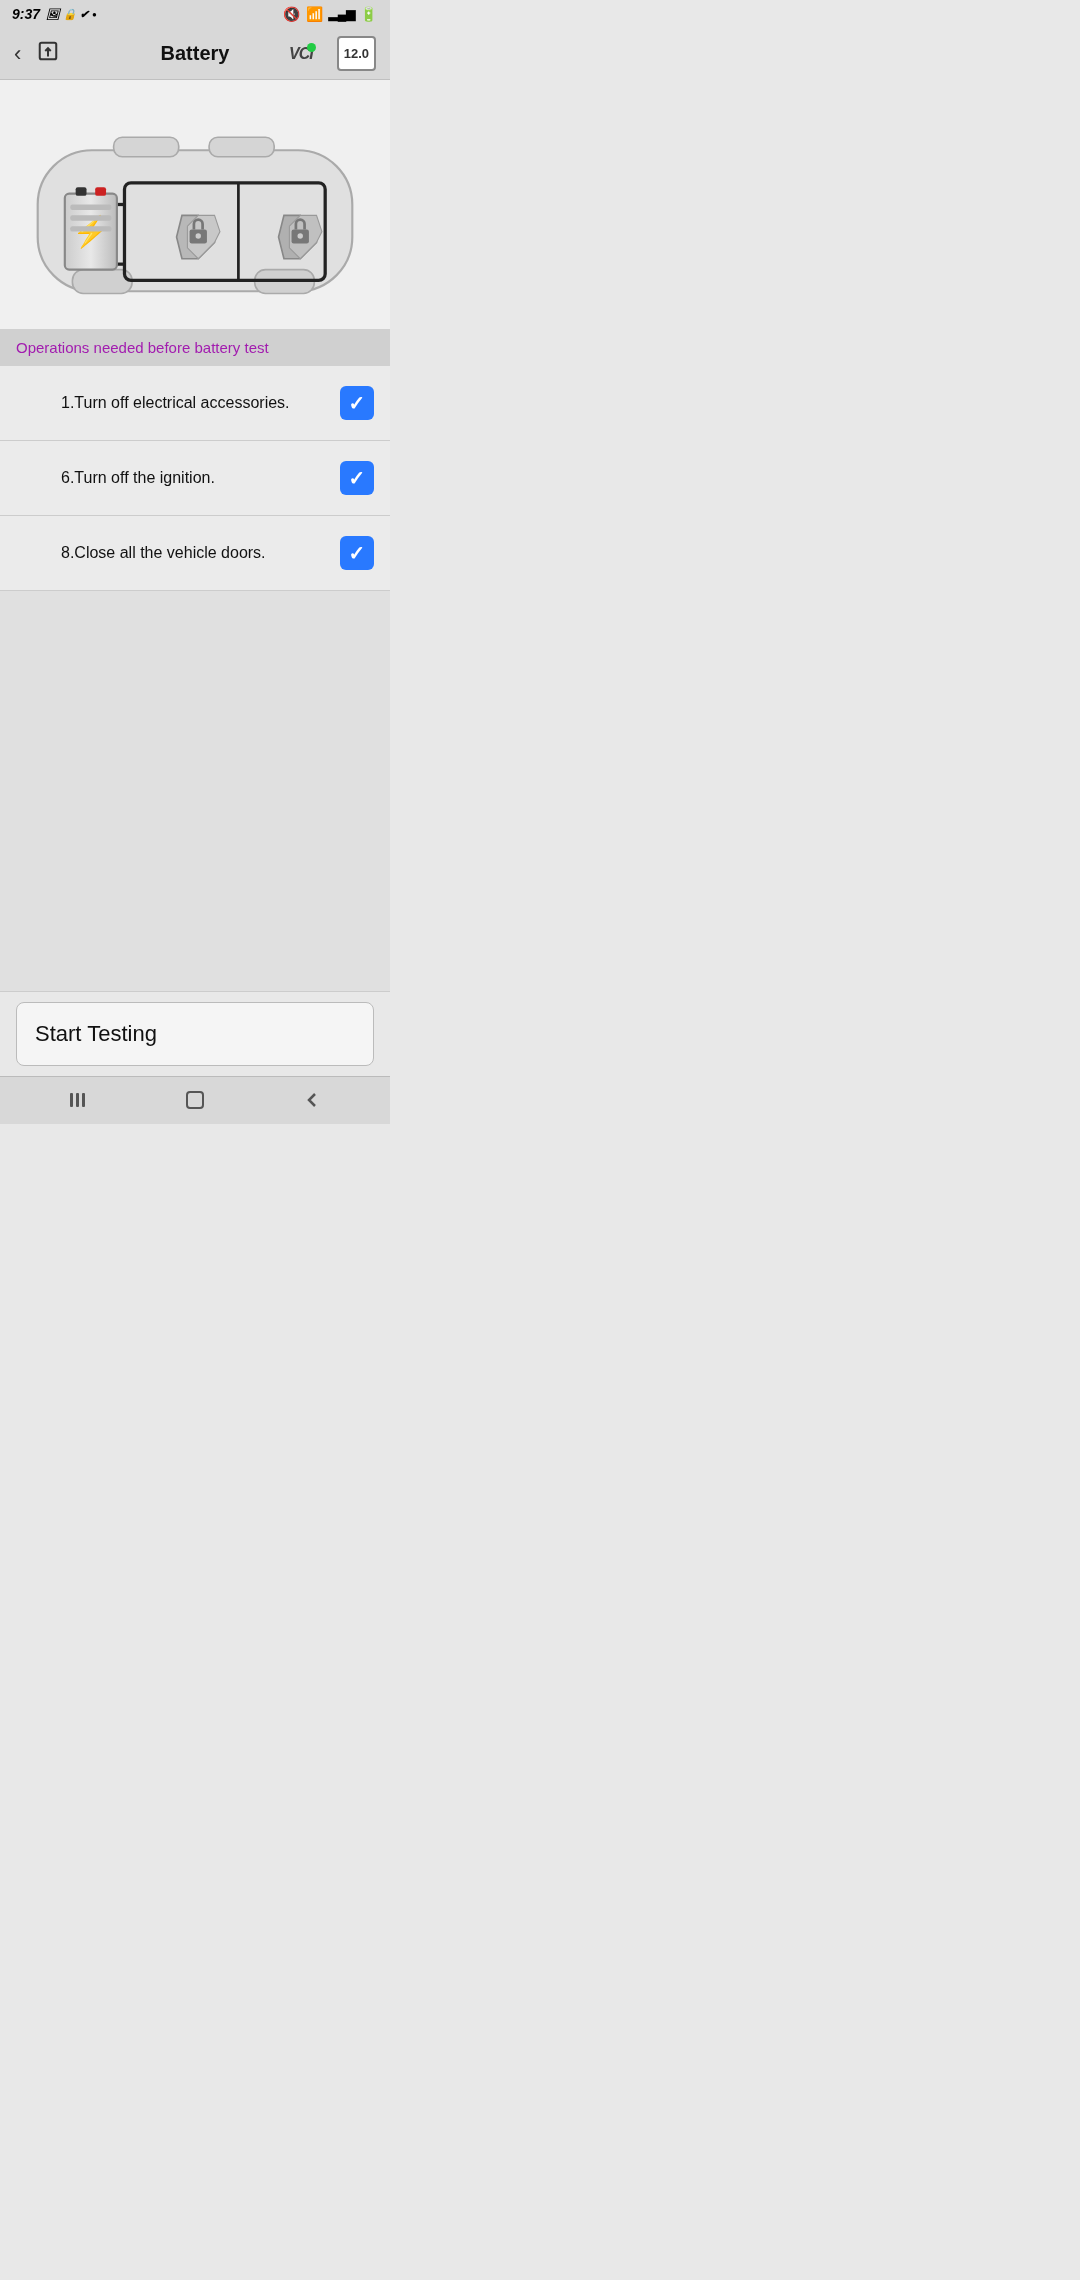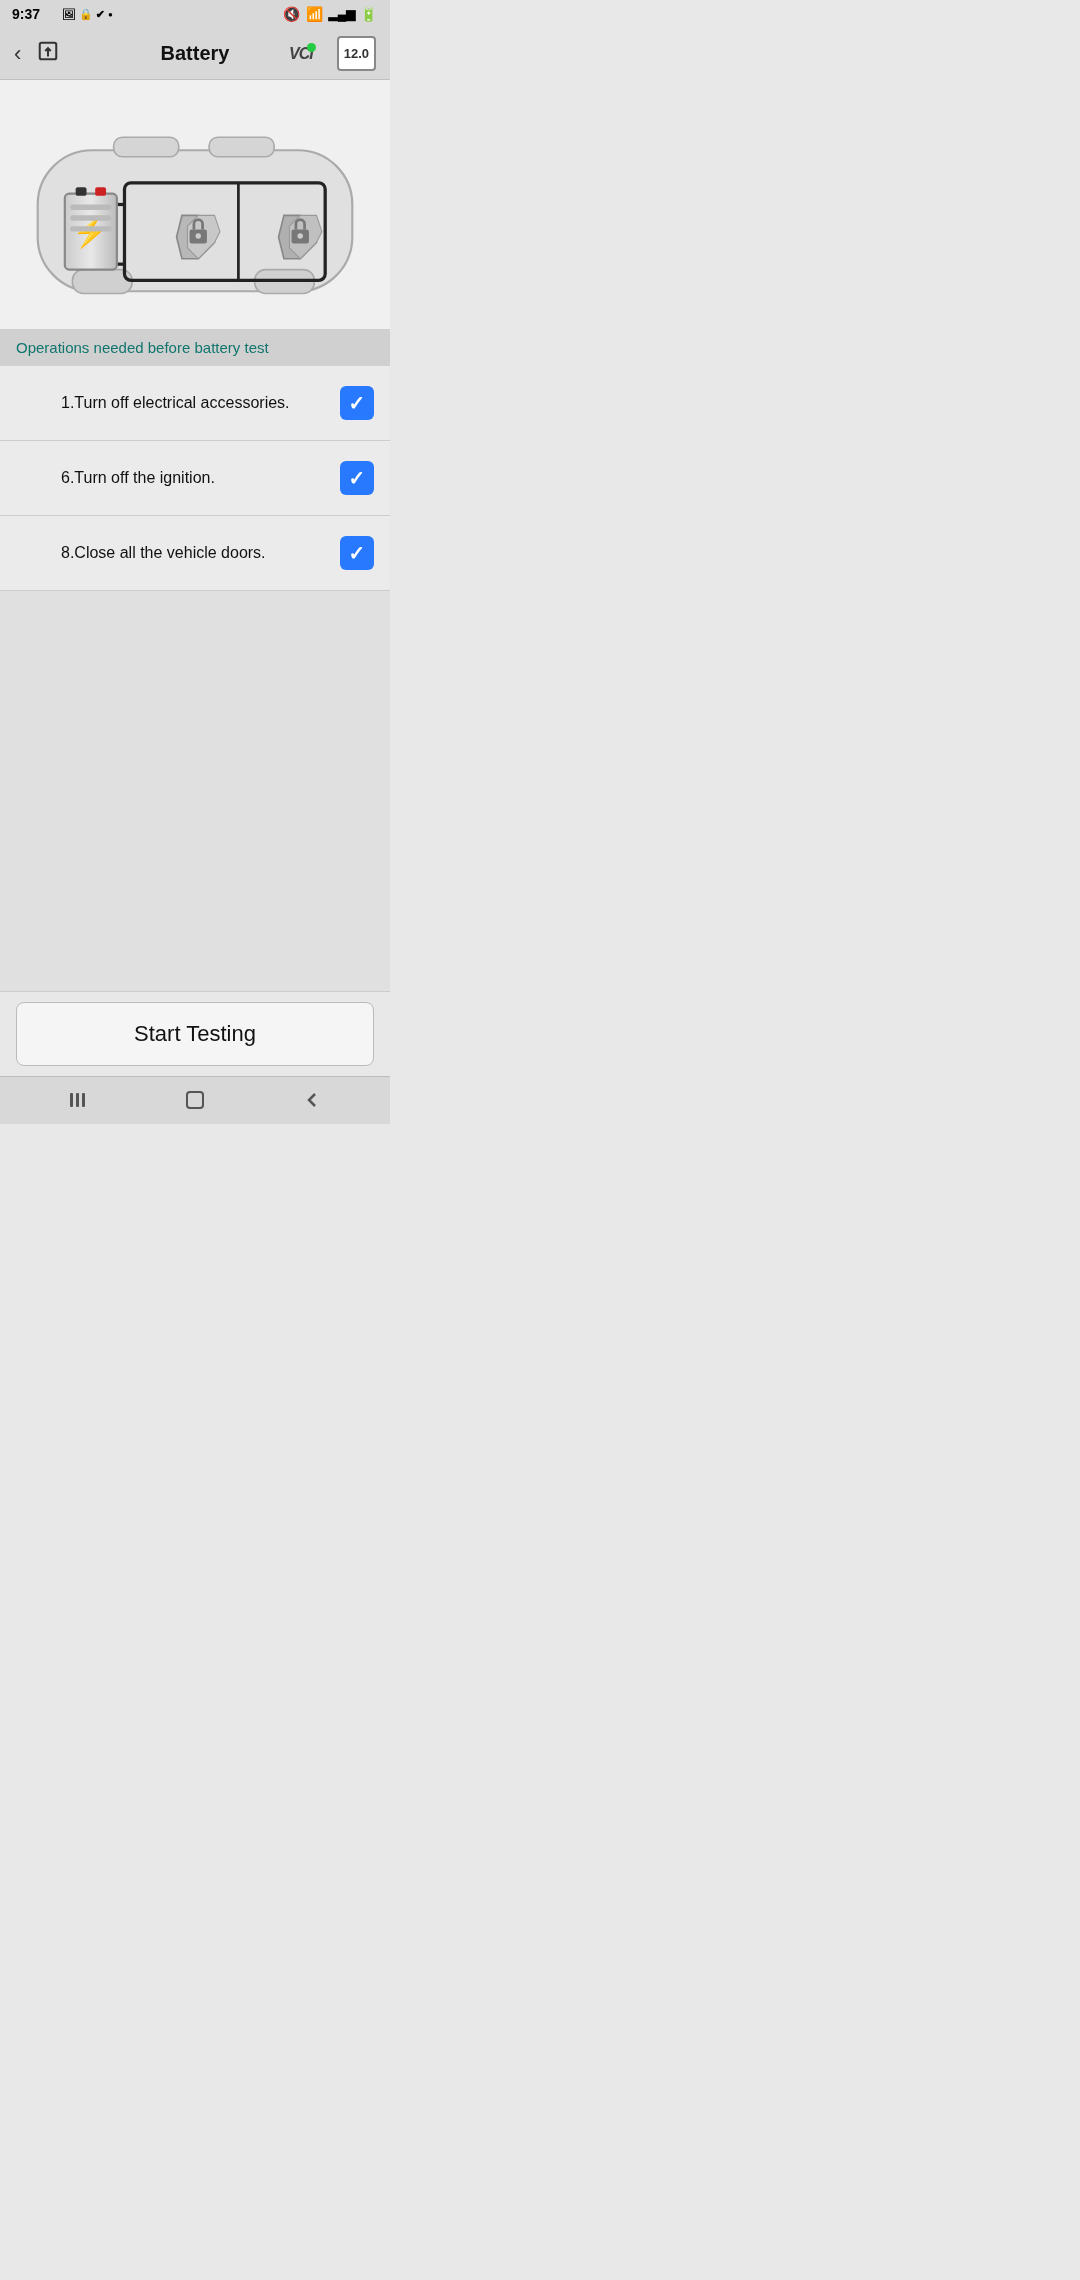--- a/index.html
+++ b/index.html
@@ -23,21 +23,22 @@
       display: flex;
       align-items: center;
       justify-content: space-between;
       padding: 0 12px;
       font-size: 13px;
       font-weight: 600;
     }
     .status-left {
       display: flex;
       align-items: center;
-      gap: 22px;
+      gap: 6px;
+      font-style: italic;
     }
     .status-time { font-size: 14px; font-weight: 700; }
     .status-icons-left {
       display: flex;
       align-items: center;
       gap: 3px;
       font-size: 11px;
     }
     .status-right {
       display: flex;
@@ -116,21 +117,21 @@
       display: flex;
       justify-content: center;
       align-items: center;
     }
 
     
     .operations-header {
       background: #d0d0d0;
       padding: 10px 16px;
       font-size: 15px;
-      color: #0f766e;
+      color: #a21caf;
     }
 
     .checklist {
       background: #e8e8e8;
       flex: 1;
     }
 
     .checklist-item {
       display: flex;
       align-items: center;
@@ -180,21 +181,21 @@
 
     .start-testing-btn {
       width: 100%;
       padding: 18px;
       background: #f5f5f5;
       border: 1px solid #bbb;
       border-radius: 8px;
       font-size: 22px;
       color: #111;
       cursor: pointer;
-      text-align: center;
+      text-align: left;
     }
 
     
     .bottom-nav {
       background: #d8d8d8;
       height: 48px;
       display: flex;
       align-items: center;
       justify-content: space-around;
       padding: 0 20px;

